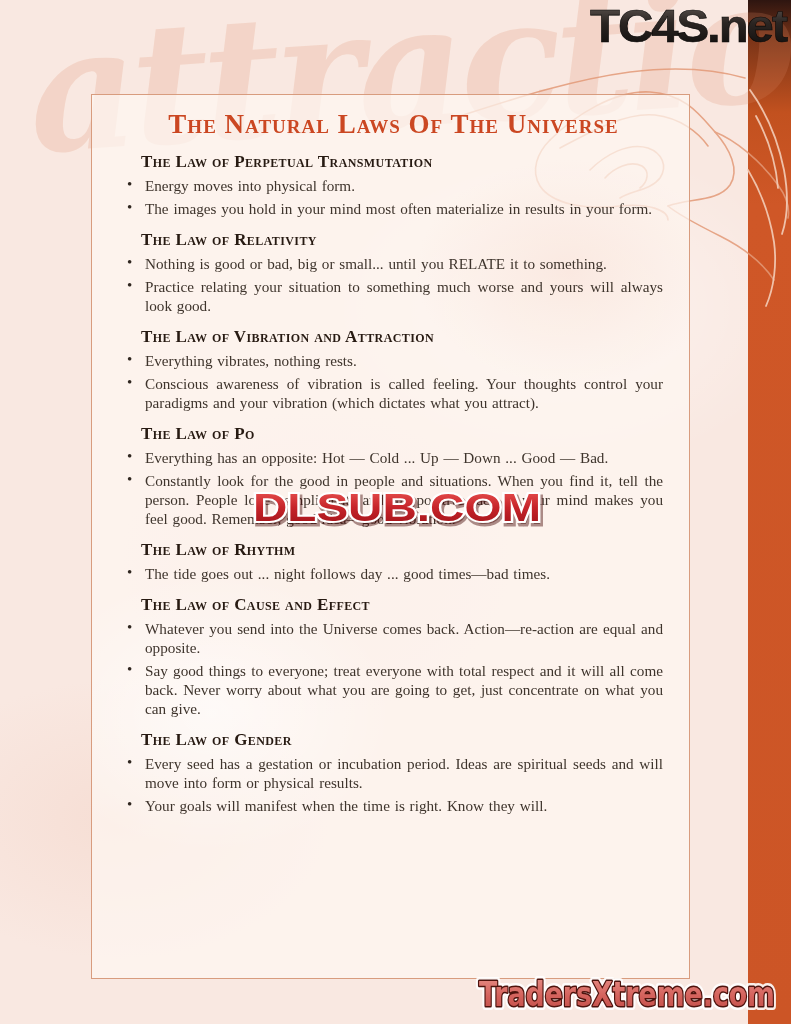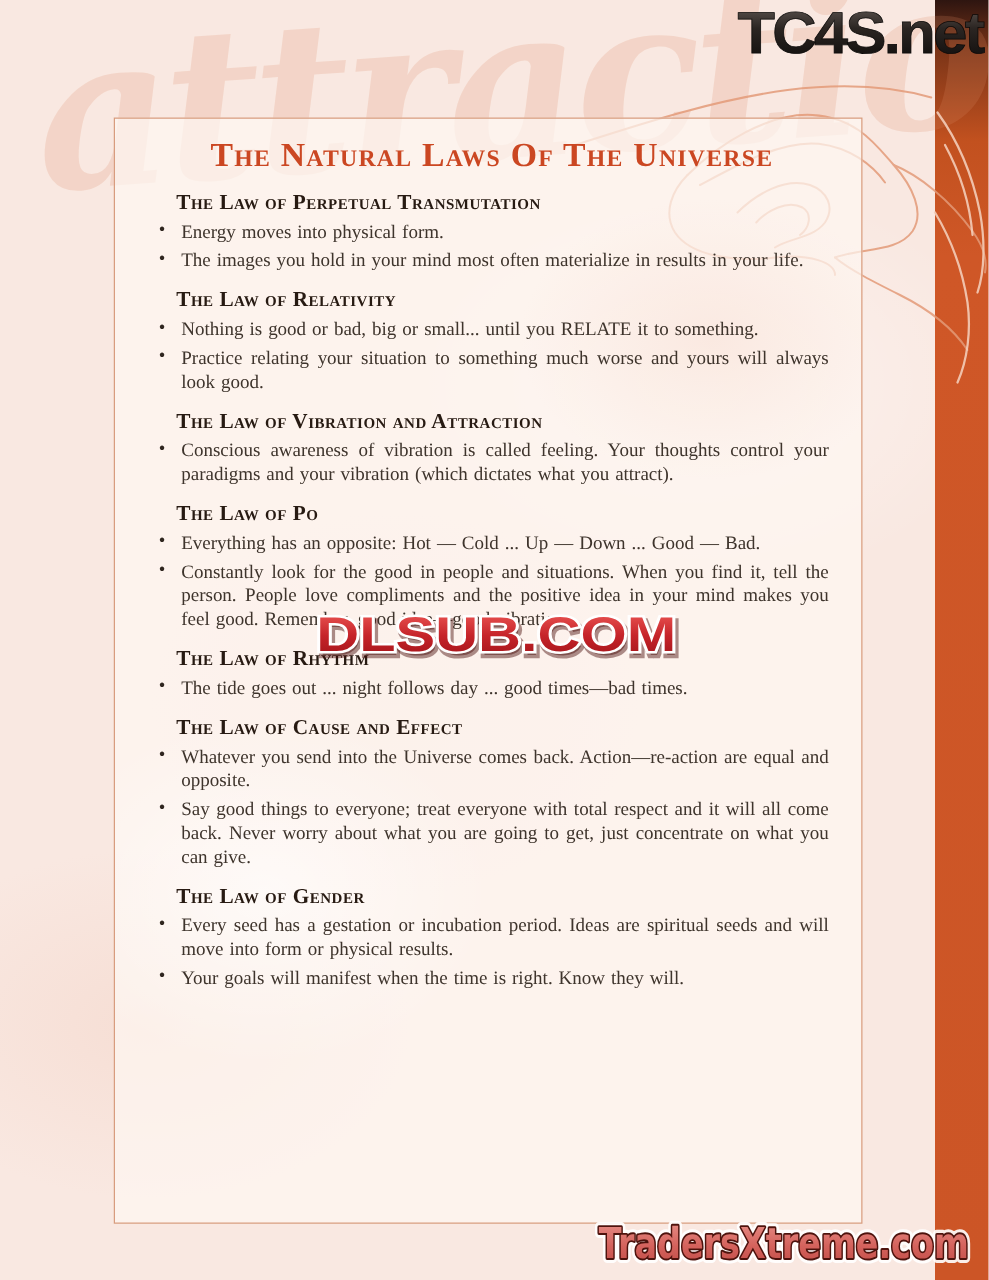--- a/index.html
+++ b/index.html
@@ -101,33 +101,34 @@
     <text x="102" y="42" text-anchor="middle" font-family="Liberation Sans, sans-serif" font-size="47" font-weight="700" letter-spacing="-2" textLength="196" lengthAdjust="spacingAndGlyphs" fill="url(#gradDark)" stroke="#0a0908" stroke-width="0.6">TC4S.net</text>
   </svg>
 
   <div class="box">
     <h1 class="title">The Natural Laws Of The Universe</h1>
     <div id="sections">
         <section>
           <h2>The Law of Perpetual Transmutation</h2>
           <ul>
             <li>Energy moves into physical form.</li>
-            <li>The images you hold in your mind most often materialize in results in your life.</li>
+            <li>The images you hold in your mind most often materialize in results in your form.</li>
           </ul>
         </section>
         <section>
           <h2>The Law of Relativity</h2>
           <ul>
             <li>Nothing is good or bad, big or small... until you RELATE it to something.</li>
             <li>Practice relating your situation to something much worse and yours will always look good.</li>
           </ul>
         </section>
         <section>
           <h2>The Law of Vibration and Attraction</h2>
           <ul>
+            <li>Everything vibrates, nothing rests.</li>
             <li>Conscious awareness of vibration is called feeling. Your thoughts control your paradigms and your vibration (which dictates what you attract).</li>
           </ul>
         </section>
         <section>
           <h2>The Law of Po</h2>
           <ul>
             <li>Everything has an opposite: Hot — Cold ... Up — Down ... Good — Bad.</li>
             <li>Constantly look for the good in people and situations. When you find it, tell the person. People love compliments and the positive idea in your mind makes you feel good. Remember, good idea—good vibration.</li>
           </ul>
         </section>

